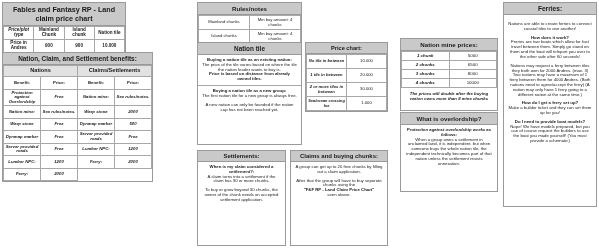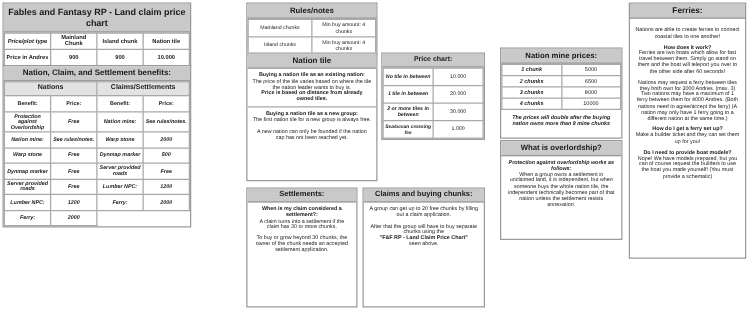--- a/index.html
+++ b/index.html
@@ -45,21 +45,21 @@
   .body-txt {
     text-align: center;
     color: #1a1a1a;
     line-height: 1.12;
     padding: 3px 4px;
   }
   .b { font-weight: bold; }
   .ib { font-weight: bold; font-style: italic; }
 
   
-  #t1 { left: 2px; top: 2px; width: 151px; }
+  #t1 { left: 2px; top: 2px; width: 124px; }
   #t1 .hdr { font-size: 7.2px; }
   #t1 td { font-size: 4.6px; height: 13px; }
 
   #t2 { left: 2px; top: 52px; width: 151px; }
   #t2 .hdr { font-size: 6.4px; }
   #t2 .subhdr { font-size: 5.6px; height: 11px; }
   #t2 td { font-size: 4.3px; height: 12.5px; }
 
   #rules { left: 197px; top: 2px; width: 105px; }
   #rules .hdr { font-size: 6.2px; }

